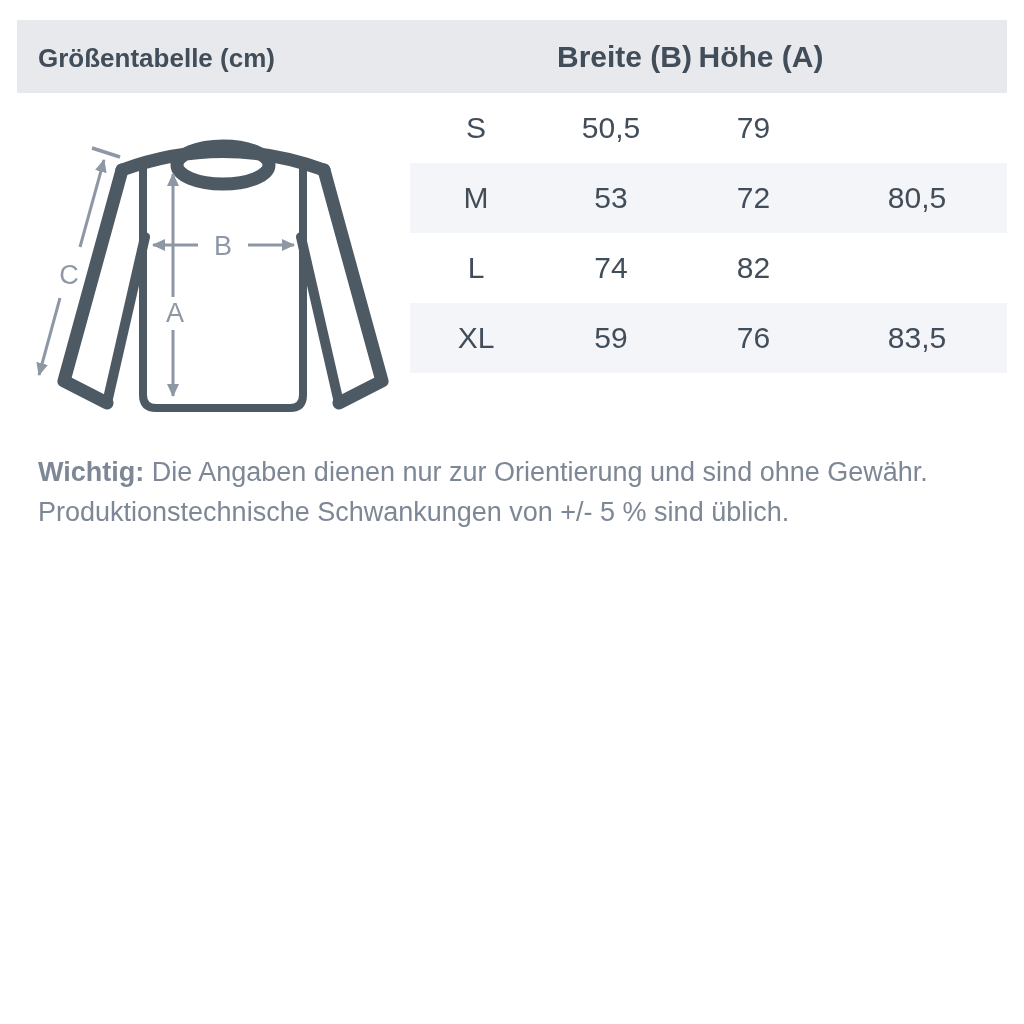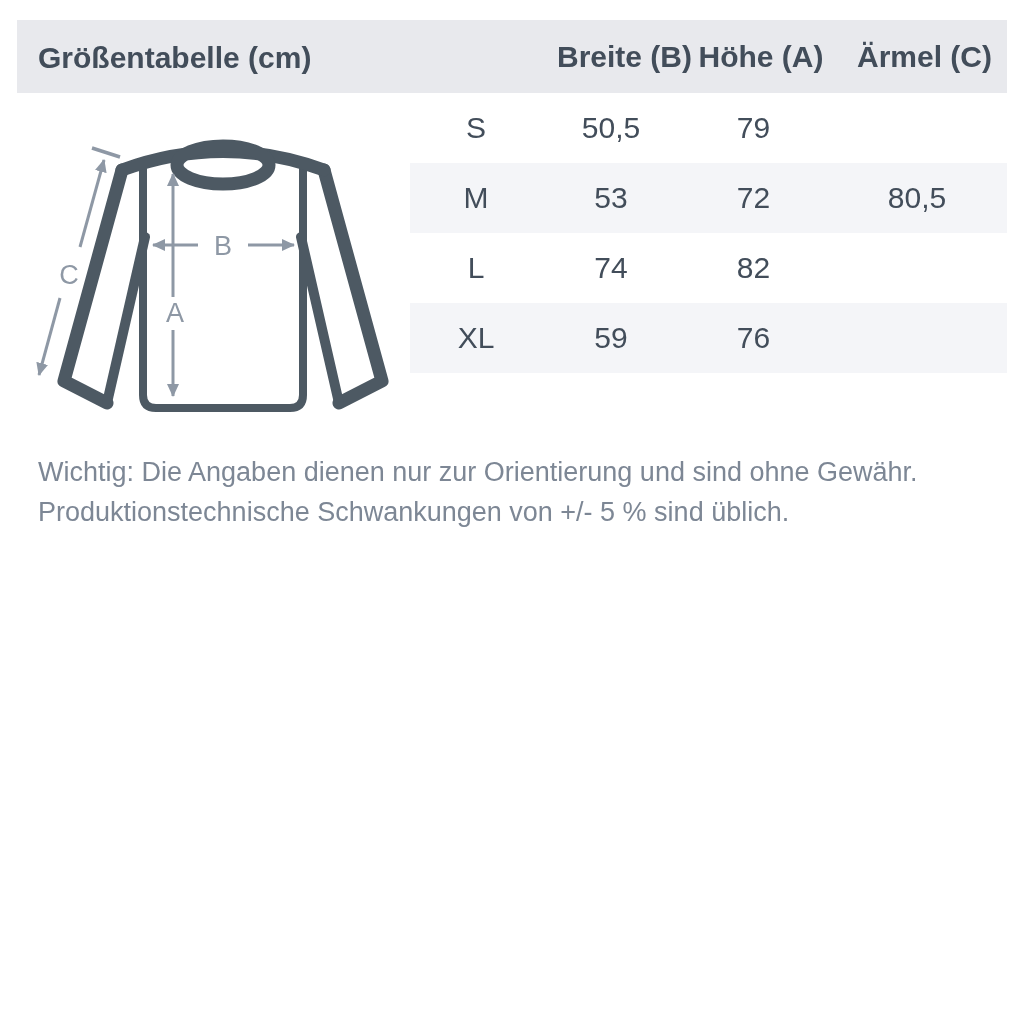--- a/index.html
+++ b/index.html
@@ -14,21 +14,21 @@
   .sheet{
     position:relative;width:1024px;height:1024px;background:#ffffff;
     font-family:"Liberation Sans","DejaVu Sans",sans-serif;overflow:hidden;
   }
   .header-bar{
     position:absolute;left:17px;top:20px;width:990px;height:73px;
     background:var(--header-bg);
   }
   .table-title{
     position:absolute;left:21px;top:50%;transform:translateY(-46%);
-    font-size:30px;font-weight:bold;color:var(--text-dark);white-space:nowrap;
+    font-size:26px;font-weight:bold;color:var(--text-dark);white-space:nowrap;
   }
   .head-cols{
     position:absolute;left:393px;top:0;width:597px;height:100%;
     display:grid;grid-template-columns:132px 138px 147px 180px;align-items:center;
   }
   .head-cols .hc{
     text-align:center;font-size:30px;font-weight:bold;color:var(--text-dark);white-space:nowrap;margin-left:15px;
   }
   .rows{position:absolute;left:410px;top:93px;width:597px;}
   .row{
@@ -43,34 +43,33 @@
   .arrow-line{stroke:var(--arrow);stroke-width:3;fill:none;}
   .tick{stroke:var(--arrow);stroke-width:3.5;}
   .measure-label{
     font-family:"Liberation Sans","DejaVu Sans",sans-serif;
     font-size:27px;fill:var(--arrow);text-anchor:middle;
   }
   .note{
     position:absolute;left:38px;top:452px;width:960px;
     font-size:27px;line-height:40px;color:var(--text-note);
   }
-  .note .lead{font-weight:normal;}
+  .note .lead{font-weight:bold;}
 </style>
 </head>
 <body>
 
 <div class="sheet">
 
   <div class="header-bar">
     <div class="table-title">Größentabelle (cm)</div>
     <div class="head-cols">
       <div class="hc"></div>
       <div class="hc">Breite (B)</div>
       <div class="hc">Höhe (A)</div>
-      <div class="hc">Ärmel (C)</div>
     </div>
   </div>
 
   <div class="diagram">
     <svg viewBox="0 0 385 300">
       <defs>
         <marker id="ah" markerUnits="userSpaceOnUse" markerWidth="14" markerHeight="12" refX="12" refY="6" orient="auto">
           <path d="M0,0 L13,6 L0,12 Z" fill="#8e98a5"></path>
         </marker>
       </defs>
@@ -126,20 +125,21 @@
     </div>
     <div class="row">
       <div class="cell">L</div>
       <div class="cell">74</div>
       <div class="cell">82</div>
     </div>
     <div class="row striped">
       <div class="cell">XL</div>
       <div class="cell">59</div>
       <div class="cell">76</div>
+      <div class="cell">83,5</div>
     </div>
   </div>
 
   <div class="note">
     <div><span class="lead">Wichtig:</span><span> Die Angaben dienen nur zur Orientierung und sind ohne Gewähr.</span></div>
     <div><span>Produktionstechnische Schwankungen von +/- 5 % sind üblich.</span></div>
   </div>
 
 </div>
 

